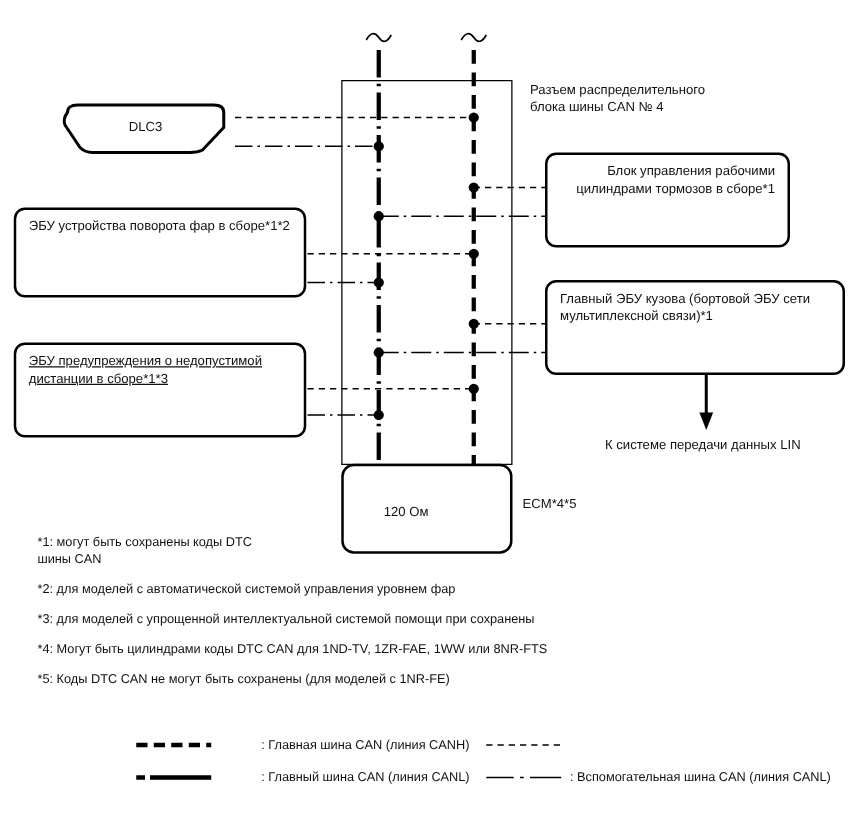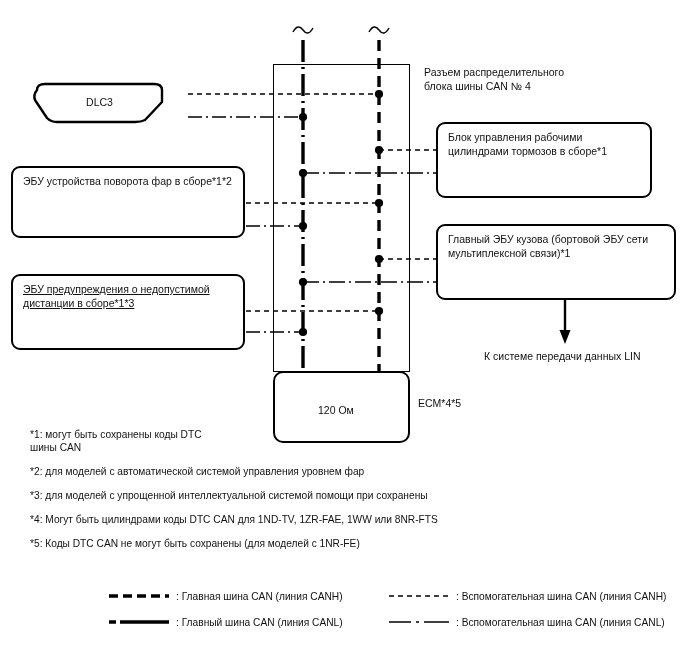--- a/index.html
+++ b/index.html
@@ -101,21 +101,21 @@
   }
   .legend-row {
     display: flex;
     align-items: center;
     height: 26px;
   }
   .legend-cell {
     display: flex;
     align-items: center;
   }
-  .legend-cell.left  { width: 280px; }
+  .legend-cell.left  { width: 280px; gap: 33px; }
   .legend-cell.right { width: 300px; }
   .swatch {
     width: 62px; height: 12px;
     margin-right: 6px;
     flex: none;
   }
   .legend-text {
     font-size: 10.2px;
     color: #111;
     white-space: nowrap;
@@ -203,53 +203,53 @@
     <g>
       <line x1="565" y1="300" x2="565" y2="333" stroke="#000" stroke-width="2.4"></line>
       <polygon points="565,344 559.5,330 570.5,330" fill="#000"></polygon>
     </g>
   </svg>
 
   <div id="junction" style="left:273px; top:64px; width:137px; height:308px;"></div>
 
   <div id="ecm" style="left:273px; top:371px; width:137px; height:72px;"></div>
 
-  <div class="node dlc" style="left:27px; top:82px; width:145px; height:42px;">
+  <div class="node dlc" style="left:44px; top:82px; width:145px; height:42px;">
     <svg class="dlc-shape" viewBox="0 0 145 42">
       <path d="M 10 8 Q 10 2 18 2 L 127 2 Q 135 2 135 8
                L 135 20 L 118 38 Q 114 40 108 40
                L 30 40 Q 24 40 20 36 L 8 18
                Q 6 13 10 8 Z" fill="#fff" stroke="#000" stroke-width="2.4" stroke-linejoin="round"></path>
     </svg>
     <div class="dlc-label">DLC3</div>
   </div>
 
   <div class="node" style="left:11px; top:166px; width:234px; height:72px;">
     <span>ЭБУ устройства поворота фар в сборе*1*2</span>
   </div>
 
   <div class="node" style="left:11px; top:274px; width:234px; height:76px;text-decoration:underline;">
     <span>ЭБУ предупреждения о недопустимой
 дистанции в сборе*1*3</span>
   </div>
 
-  <div class="node" style="left:436px; top:122px; width:216px; height:76px;">
+  <div class="node" style="left:436px; top:122px; width:196px; height:76px;text-align:right;">
     <span>Блок управления рабочими цилиндрами
 тормозов в сборе*1</span>
   </div>
 
   <div class="node" style="left:436px; top:224px; width:240px; height:76px;">
     <span>Главный ЭБУ кузова (бортовой ЭБУ
 сети мультиплексной связи)*1</span>
   </div>
 
   <div class="label" style="left:424px; top:66px;">Разъем распределительного
 блока шины CAN № 4</div>
 
-  <div class="label" style="left:318px; top:404px;">120 Ом</div>
+  <div class="label" style="left:307px; top:404px;">120 Ом</div>
 
   <div class="label" style="left:418px; top:397px;">ECM*4*5</div>
 
   <div class="label" style="left:484px; top:350px;">К системе передачи данных LIN</div>
 
   <div id="notes">
     <div class="note">*1: могут быть сохранены коды DTC
 шины CAN</div>
     <div class="note">*2: для моделей с автоматической системой управления уровнем фар</div>
     <div class="note">*3: для моделей с упрощенной интеллектуальной системой помощи при сохранены</div>
@@ -263,21 +263,20 @@
       <div class="legend-cell left">
         <svg class="swatch" viewBox="0 0 62 12">
           <line x1="1" y1="6" x2="61" y2="6" stroke="#000" stroke-width="3.6" stroke-dasharray="9 5"></line>
         </svg>
         <span class="legend-text">: Главная шина CAN (линия CANH)</span>
       </div>
       <div class="legend-cell right">
         <svg class="swatch" viewBox="0 0 62 12">
           <line x1="1" y1="6" x2="61" y2="6" stroke="#000" stroke-width="1.3" stroke-dasharray="5 4"></line>
         </svg>
-        <span class="legend-text">: Вспомогательная шина CAN (линия CANH)</span>
       </div>
     </div>
 
     <div class="legend-row">
       <div class="legend-cell left">
         <svg class="swatch" viewBox="0 0 62 12">
           <line x1="1" y1="6" x2="61" y2="6" stroke="#000" stroke-width="3.6" stroke-dasharray="7 4 44 0"></line>
         </svg>
         <span class="legend-text">: Главный шина CAN (линия CANL)</span>
       </div>

